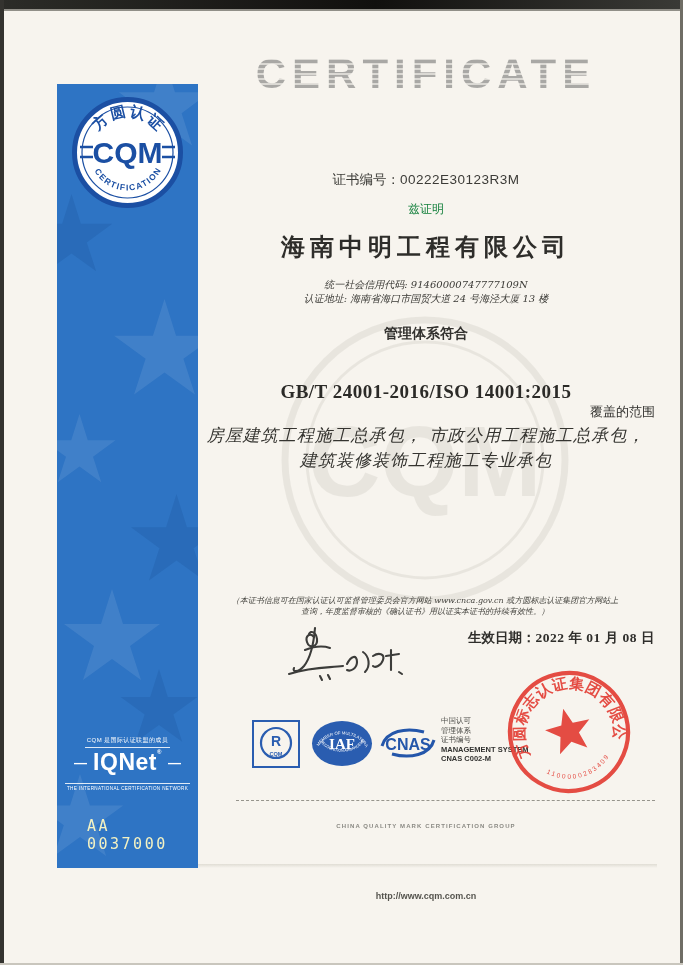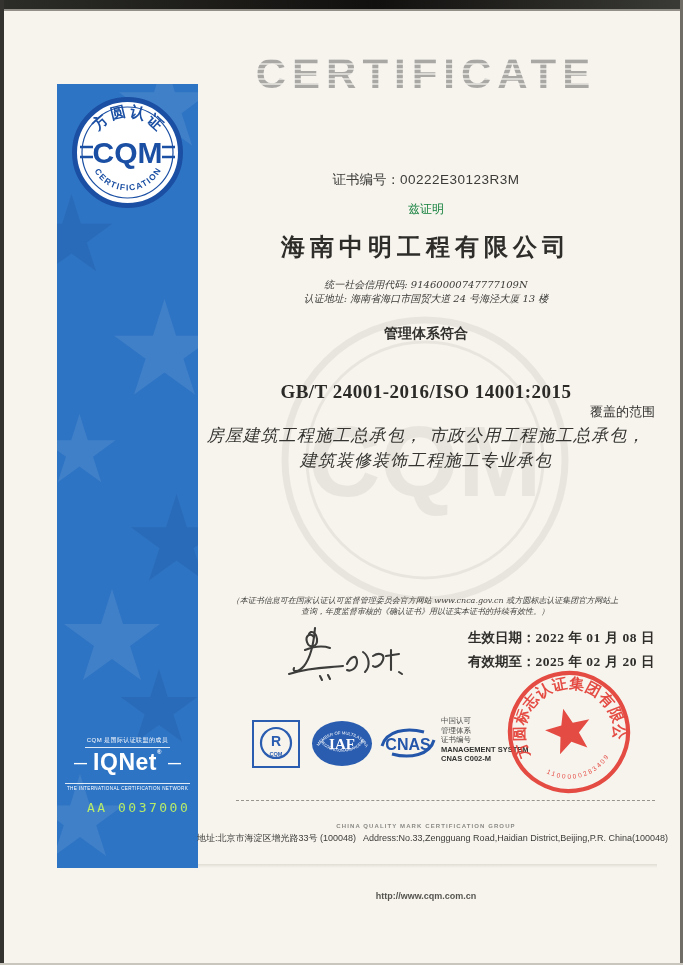--- a/index.html
+++ b/index.html
@@ -30,22 +30,22 @@
   .iqnet-top { display:inline-block; font-size:6px; letter-spacing:0.4px; padding:0 2px 2px 2px;
     border-bottom:1px solid rgba(255,255,255,0.85); white-space:nowrap; }
   .iqnet-mid { display:flex; align-items:center; justify-content:center; gap:6px; margin-top:1px; }
   .iqnet-dash { font-size:13px; font-weight:bold; }
   .iqnet-name { font-size:23px; font-weight:bold; letter-spacing:0.5px;
     font-family:"Liberation Sans", sans-serif; position:relative; }
   .iqnet-reg { font-size:6px; vertical-align:top; }
   .iqnet-bottom { display:inline-block; font-size:4.6px; letter-spacing:0.35px; padding:2px 2px 0 2px;
     border-top:1px solid rgba(255,255,255,0.85); white-space:nowrap; }
 
-  .serial { position:absolute; left:30px; top:716px; font-family:"DejaVu Sans Mono", monospace;
-    font-size:13px; letter-spacing:2.5px; color:#bef264; opacity:0.95; }
+  .serial { position:absolute; left:30px; top:733px; font-family:"DejaVu Sans Mono", monospace;
+    font-size:15px; letter-spacing:2.5px; color:#fef9c3; opacity:0.95; }
 
   
   .col { position:absolute; left:197px; width:458px; text-align:center; color:#33322f; }
 
   .cert-watermark { top:50px; font-size:42px; font-weight:700; letter-spacing:6px;
     color:#bbb9b5; font-family:"Liberation Sans", sans-serif; }
   @supports ((-webkit-background-clip:text)) {
     .cert-watermark { background:repeating-linear-gradient(180deg,#a9a8a5 0 3px,#dbd9d4 3px 5px);
       -webkit-background-clip:text; background-clip:text; color:transparent; }
   }
@@ -191,23 +191,20 @@
       <path d="M64 42 C68 34 74 32 74 40 C74 46 68 50 64 48"></path>
       <path d="M80 30 C86 34 88 44 82 50"></path>
       <path d="M90 34 C96 30 102 32 100 38 C98 44 92 46 90 44"></path>
       <path d="M108 28 l0 20 M103 34 l13 -2 M116 50 l3 2"></path>
     </g>
   </svg>
 
   <div class="date-line date-issue">
     <span>生效日期：</span><span class="val">2022 年 01 月 08 日</span>
   </div>
-  <div class="date-line date-valid">
-    <span>有效期至：</span><span class="val">2025 年 02 月 20 日</span>
-  </div>
 
   <svg class="rcqm" width="50" height="50" viewBox="0 0 50 50">
     <rect x="2" y="2" width="46" height="46" fill="none" stroke="#2a5db0" stroke-width="2"></rect>
     <circle cx="25" cy="24" r="15" fill="none" stroke="#2a5db0" stroke-width="2.2"></circle>
     <text x="25" y="27" text-anchor="middle" font-size="14" font-weight="800" font-family="Liberation Sans, sans-serif" fill="#2a5db0">R</text>
     <text x="25" y="36.5" text-anchor="middle" font-size="5.6" font-weight="800" font-family="Liberation Sans, sans-serif" fill="#2a5db0">CQM</text>
   </svg>
 
   <svg class="iaf" width="62" height="47" viewBox="0 0 62 47">
     <ellipse cx="31" cy="23.5" rx="30" ry="22.5" fill="#2a5db0"></ellipse>
@@ -248,18 +245,15 @@
     <text font-size="15" font-weight="700" fill="#e33a31" font-family="Liberation Sans, sans-serif">
       <textPath href="#sealArc" startOffset="2" textLength="186" lengthAdjust="spacing">方圆标志认证集团有限公司</textPath>
     </text>
     <text font-size="6.5" fill="#e33a31" letter-spacing="2" font-family="Liberation Sans, sans-serif">
       <textPath href="#sealNumArc" startOffset="6">1100000283409</textPath>
     </text>
   </svg>
 
   <div class="sep"></div>
   <div class="col group-en" style="position:absolute;">CHINA QUALITY MARK CERTIFICATION GROUP</div>
-  <div class="col footer-addr" style="position:absolute;">
-    <span>地址:北京市海淀区增光路33号 (100048)</span><span class="en">Address:No.33,Zengguang Road,Haidian District,Beijing,P.R. China(100048)</span>
-  </div>
   <div class="col website" style="position:absolute;">http://www.cqm.com.cn</div>
 
 </div>
 
 </body></html>

